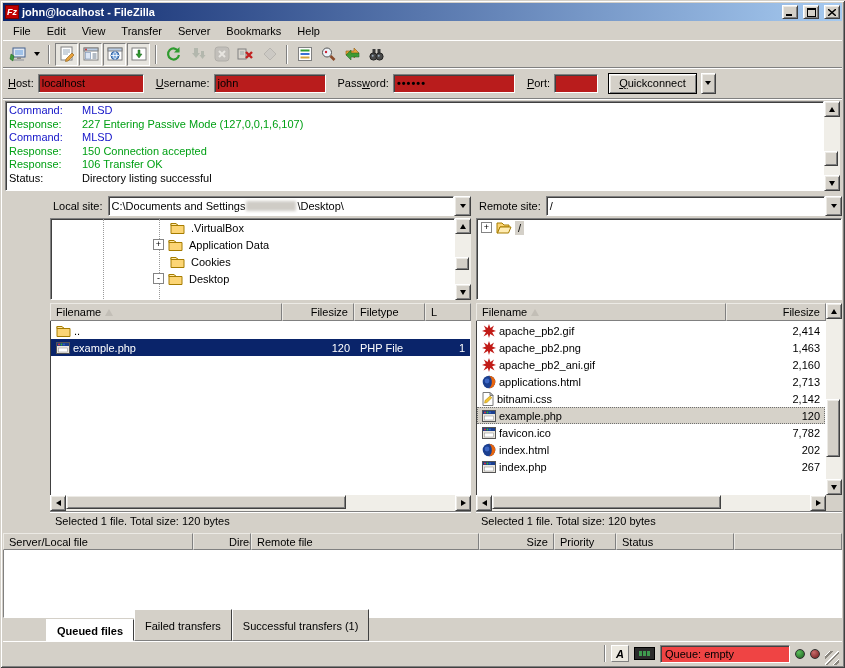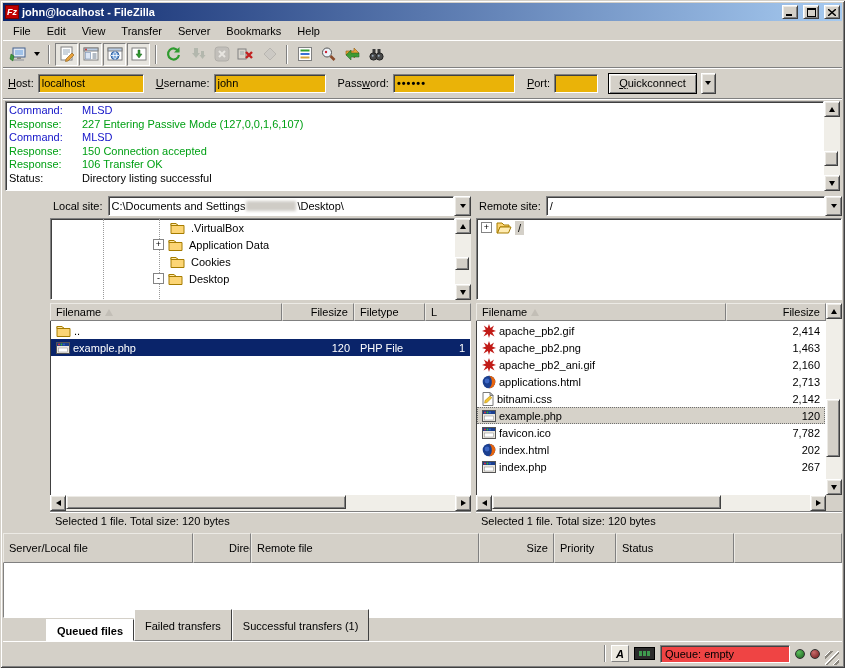--- a/index.html
+++ b/index.html
@@ -30,21 +30,21 @@
   .tbtn { width:23px; height:23px; display:flex; align-items:center; justify-content:center; border:1px solid transparent; }
   .tbtn.pressed { border-color:#808080 #fff #fff #808080; background:#E7E5DF; }
   .tbtn.disabled { opacity:.45; filter:grayscale(.8); }
   .tsep { width:2px; height:19px; border-left:1px solid #808080; border-right:1px solid #fff; margin:0 4px; }
   .tdrop { width:13px; height:23px; display:flex; align-items:center; justify-content:center; }
   .caret { width:0; height:0; border-left:3px solid transparent; border-right:3px solid transparent; border-top:4px solid #000; }
 
   
   .quickbar { height:31px; display:flex; align-items:center; gap:4px; padding:0 5px; border-bottom:1px solid #808080; box-shadow:0 1px 0 #fff; flex:0 0 auto; }
   .qlabel { white-space:nowrap; }
-  .qfield { height:19px; border:1px solid; border-color:#808080 #fff #fff #808080; box-shadow: inset 1px 1px 0 #404040; background:#eab308; padding:0 3px; font-family:"Liberation Sans",sans-serif; font-size:11px; }
+  .qfield { height:19px; border:1px solid; border-color:#808080 #fff #fff #808080; box-shadow: inset 1px 1px 0 #404040; background:#b91c1c; padding:0 3px; font-family:"Liberation Sans",sans-serif; font-size:11px; }
   .qc-btn { height:21px; padding:0 10px; background:#D4D0C8; border:1px solid #000;
     box-shadow: inset 1px 1px 0 #fff, inset -1px -1px 0 #808080, inset 2px 2px 0 #ECEAE5; font-size:11px; }
   .qc-drop { width:15px; height:21px; display:flex; align-items:center; justify-content:center; }
 
   
   .logwrap { height:90px; margin:2px 2px 0 2px; display:flex; flex:0 0 auto; }
   .log { flex:1; background:#fff; border:1px solid; border-color:#808080 #fff #fff #808080; box-shadow:inset 1px 1px 0 #404040; padding:2px 0 0 3px; overflow:hidden; }
   .log-row { display:flex; line-height:13.5px; white-space:nowrap; }
   .log-label { width:73px; flex:0 0 auto; }
   .k-command { color:#1414C8; }
@@ -104,21 +104,21 @@
   .fcell { display:flex; align-items:center; padding:0 5px; overflow:hidden; gap:3px; }
   .frow.sel { background:#0A246A; color:#fff; }
   .frow.sel-inactive { background:#D6D2C9; outline:1px dotted #707070; outline-offset:-1px; }
   .num { justify-content:flex-end; }
   .corner { width:16px; height:16px; background:#D4D0C8; flex:0 0 auto; }
   .status-line { height:19px; display:flex; align-items:center; padding:0 5px; border-top:1px solid #808080; box-shadow:0 1px 0 #fff inset; flex:0 0 auto; white-space:nowrap; overflow:hidden; }
   .hs-row { height:16px; display:flex; flex:0 0 auto; }
 
   
   .queue { height:108px; display:flex; flex-direction:column; margin-top:3px; flex:0 0 auto; }
-  .queue-head { display:flex; height:30px; flex:0 0 auto;justify-content:flex-end; }
+  .queue-head { display:flex; height:17px; flex:0 0 auto;justify-content:flex-end; }
   .qc1{width:190px;} .qc2{width:58px;padding-left:35px;} .qc3{width:228px;} .qc4{width:75px;justify-content:flex-end;} .qc5{width:62px;} .qc6{width:118px;} .qc7{flex:1;}
   .queue-body { flex:1; background:#fff; border:1px solid; border-color:#808080 #fff #fff #808080; border-top:none; }
   .tabs { height:23px; display:flex; align-items:flex-end; padding-left:3px; gap:0; }
   .tab { height:32px; padding:2px 10px 0 10px; background:#D4D0C8; border:1px solid; border-color:#fff #404040 #808080 #fff; display:flex; align-items:center; }
   .tab.active { height:22px; background:#fff; font-weight:bold; border-bottom-color:#fff; position:relative; z-index:2;margin-left:40px; }
 
   
   .statusbar { height:24px; display:flex; align-items:center; padding:0 3px; gap:5px; border-top:1px solid #fff; flex:0 0 auto; }
   .sb-spacer { flex:1; }
   .groove { width:2px; height:17px; border-left:1px solid #808080; border-right:1px solid #fff; }

